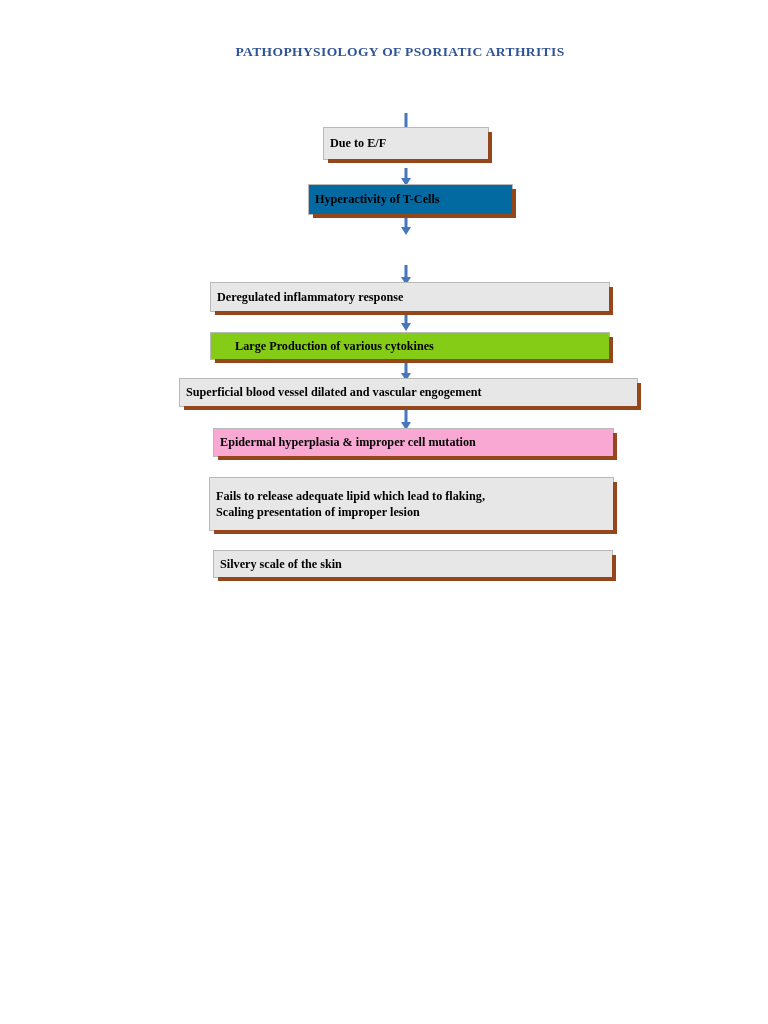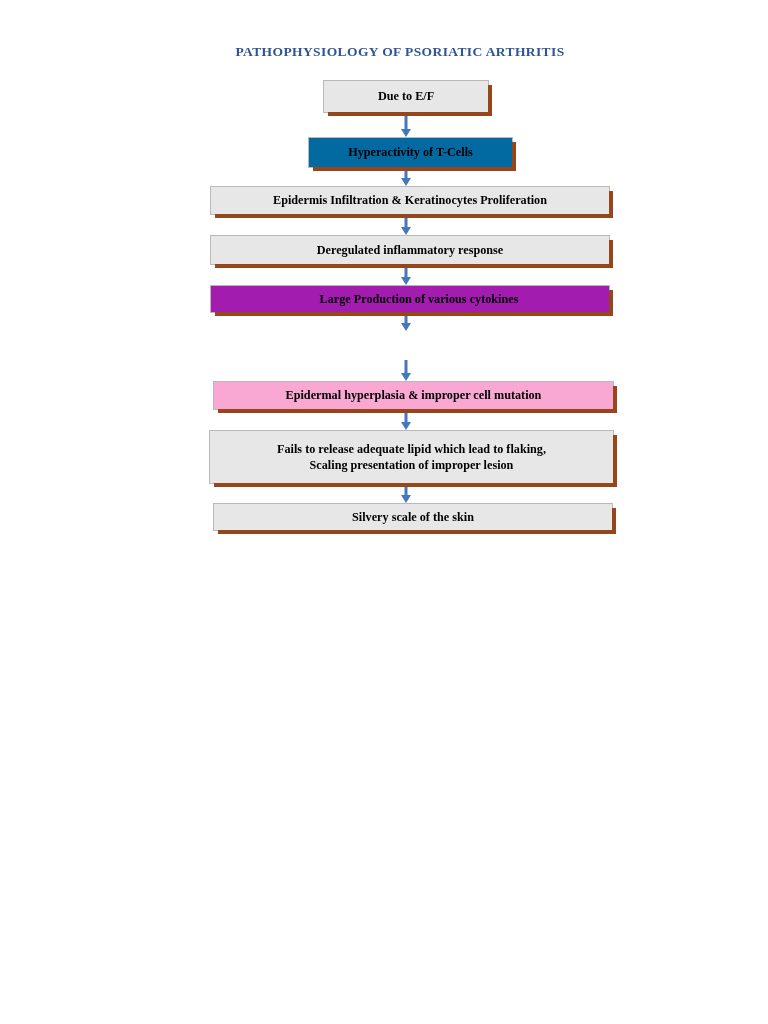--- a/index.html
+++ b/index.html
@@ -54,26 +54,26 @@
   .node {
     position: absolute;
     box-sizing: border-box;
     background: #e7e7e7;
     border: 1px solid #b9b9b9;
     color: #000000;
     font-family: "Liberation Serif", "DejaVu Serif", serif;
     font-size: 12.2px;
     font-weight: bold;
     line-height: 1.32;
-    text-align: center;
     display: flex;
     align-items: center;
     justify-content: center;
     padding: 2px 6px;
     z-index: 2;
+    margin-top: 47px;
   }
   
   .node::after {
     content: "";
     position: absolute;
     left: 4px;
     top: 4px;
     width: 100%;
     height: 100%;
     background: transparent;
@@ -153,28 +153,28 @@
       <div class="connector" style="left: 382px; top: 484px; width: 16px; height: 19px;">
         <div class="stem" style="height: 12px; background: rgb(68, 119, 187);"></div>
         <div class="head" style="border-top-color: rgb(68, 119, 187);"></div>
       </div>
       <div class="node" style="left: 307px; top: 80px; width: 166px; height: 33px; background: rgb(231, 231, 231); border-color: rgb(185, 185, 185); color: rgb(0, 0, 0);">
         <span class="node-text">Due to E/F</span>
       </div>
       <div class="node" style="left: 292px; top: 137px; width: 205px; height: 31px; background: #0369a1; border-color: rgb(185, 185, 185); color: rgb(0, 0, 0);">
         <span class="node-text">Hyperactivity of T-Cells</span>
       </div>
-      <div class="node" style="left: 194px; top: 186px; width: 400px; height: 29px; background: rgb(231, 231, 231); border-color: rgb(185, 185, 185); color: rgb(0, 0, 0);">
-        <span class="node-text">Epidermis Infiltration &amp; Keratinocytes Proliferation</span>
-      </div>
       <div class="node" style="left: 194px; top: 235px; width: 400px; height: 30px; background: rgb(231, 231, 231); border-color: rgb(185, 185, 185); color: rgb(0, 0, 0);">
         <span class="node-text">Deregulated inflammatory response</span>
       </div>
-      <div class="node" style="left: 194px; top: 285px; width: 400px; height: 28px; background: #a21caf; border-color: rgb(185, 185, 185); color: rgb(0, 0, 0); padding-left: 24px;">
+      <div class="node" style="left: 194px; top: 285px; width: 400px; height: 28px; background: #84cc16; border-color: rgb(185, 185, 185); color: rgb(0, 0, 0); padding-left: 24px;">
         <span class="node-text">Large Production of various cytokines</span>
+      </div>
+      <div class="node" style="left: 163px; top: 331px; width: 459px; height: 29px; background: rgb(231, 231, 231); border-color: rgb(185, 185, 185); color: rgb(0, 0, 0);">
+        <span class="node-text">Superficial blood vessel dilated and vascular engogement</span>
       </div>
       <div class="node" style="left: 197px; top: 381px; width: 401px; height: 29px; background: #f9a8d4; border-color: rgb(185, 185, 185); color: rgb(0, 0, 0);">
         <span class="node-text">Epidermal hyperplasia &amp; improper cell mutation</span>
       </div>
       <div class="node" style="left: 193px; top: 430px; width: 405px; height: 54px; background: rgb(231, 231, 231); border-color: rgb(185, 185, 185); color: rgb(0, 0, 0);">
         <span class="node-text">Fails to release adequate lipid which lead to flaking,
 Scaling presentation of improper lesion</span>
       </div>
       <div class="node" style="left: 197px; top: 503px; width: 400px; height: 28px; background: rgb(231, 231, 231); border-color: rgb(185, 185, 185); color: rgb(0, 0, 0);">
         <span class="node-text">Silvery scale of the skin</span>

